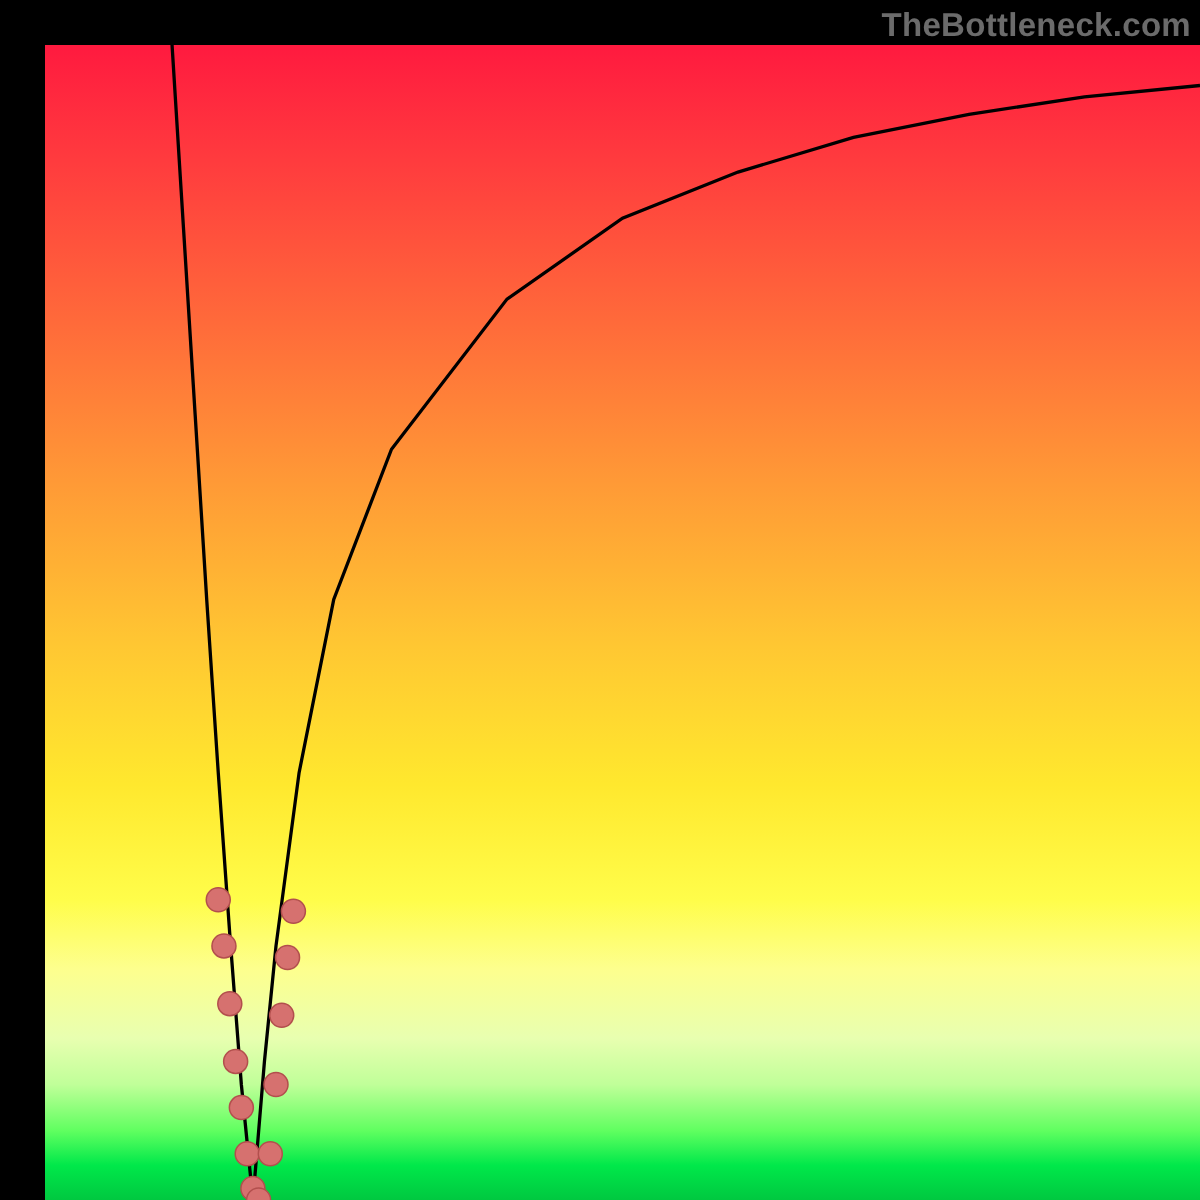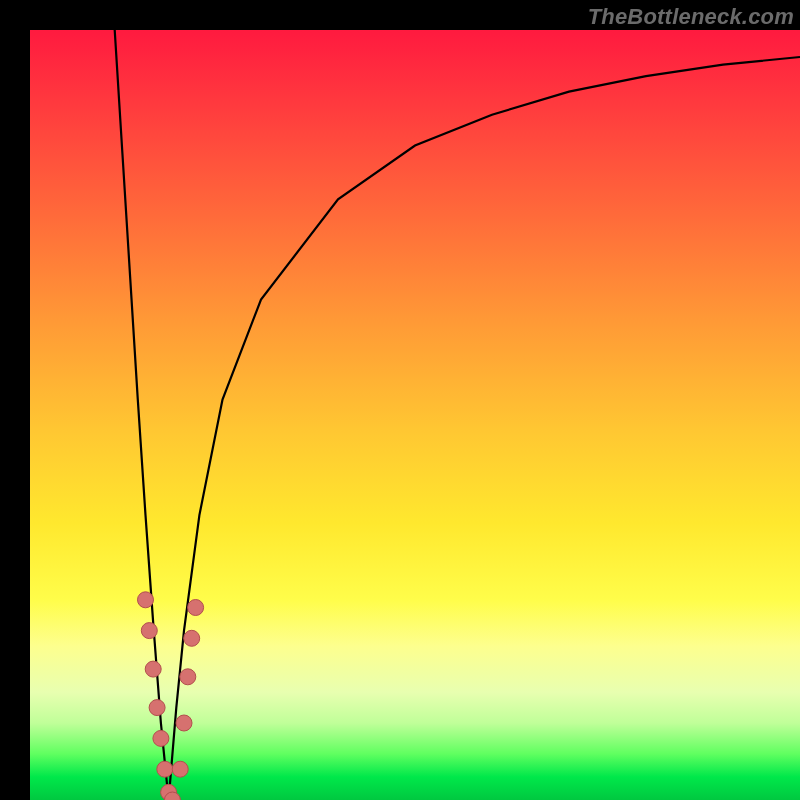--- a/index.html
+++ b/index.html
@@ -10,21 +10,20 @@
     overflow: hidden;
     background: #000;
   }
   .frame {
     position: absolute;
     left: 0;
     top: 0;
     width: 800px;
     height: 640px;
     background: #000;
-    font-style: italic;
   }
   .plot {
     position: absolute;
     left: 30px;
     top: 30px;
     width: 770px;
     height: 770px;
     background: linear-gradient(to bottom,
       #ff1a3f 0%,
       #ff3b3e 10%,

